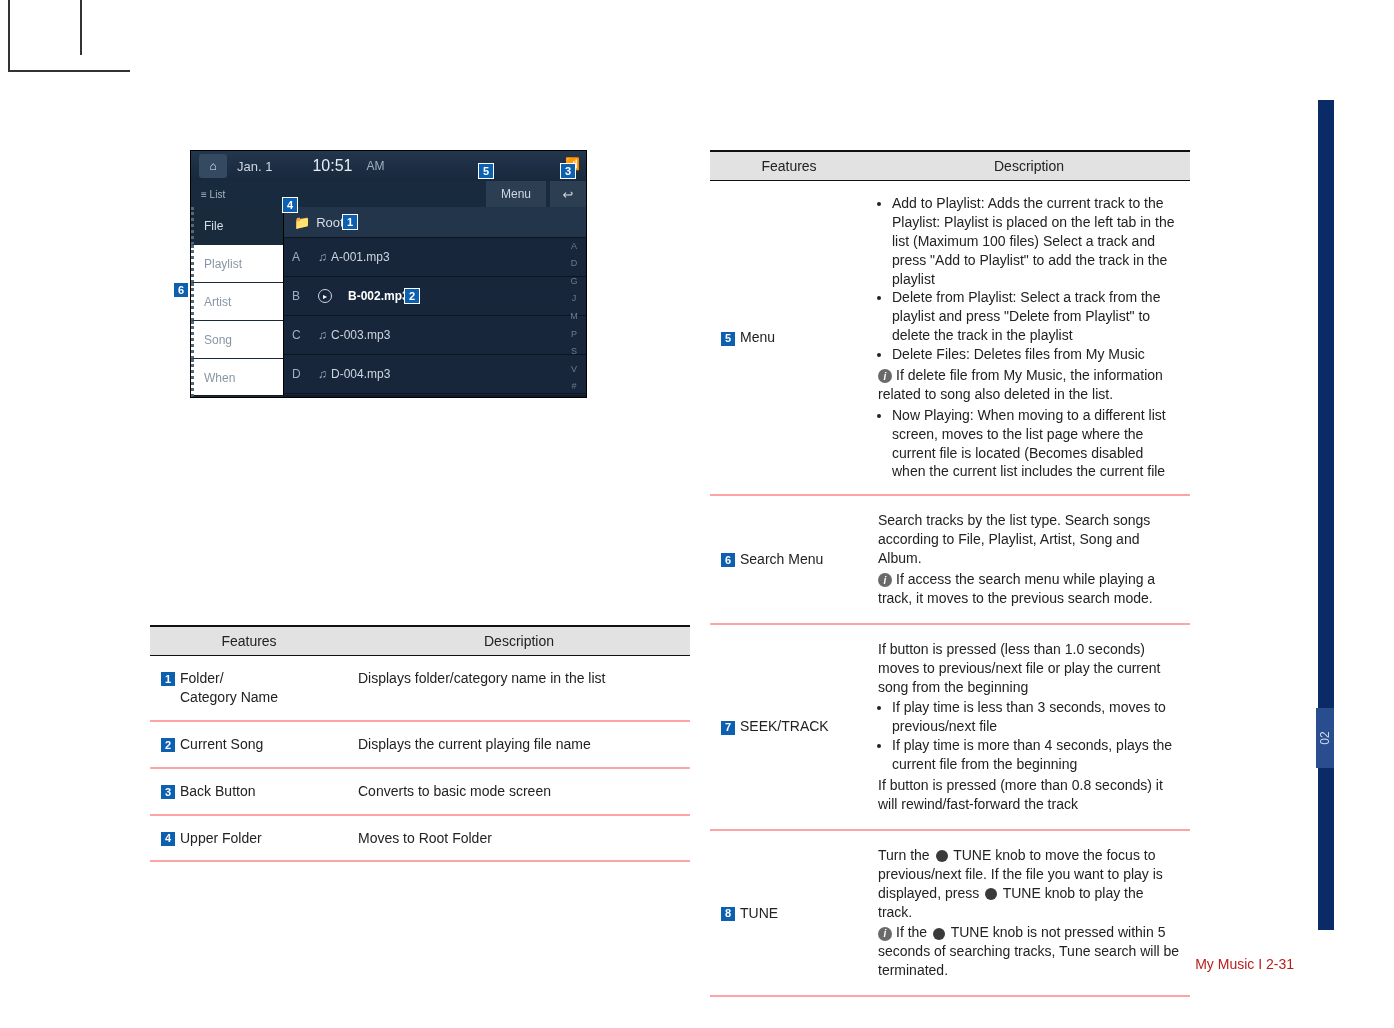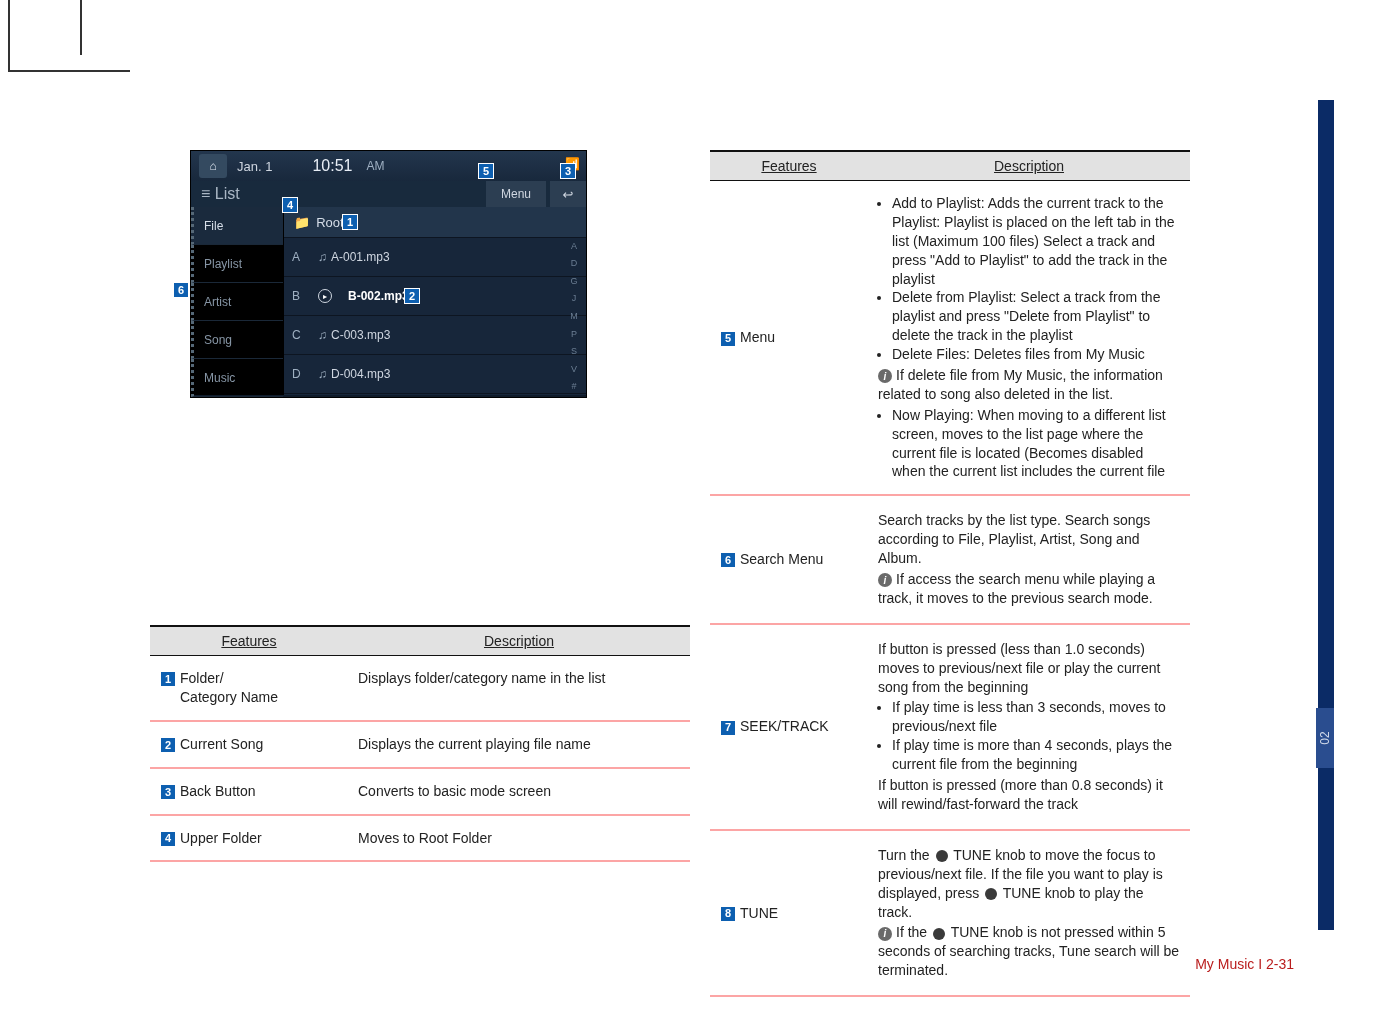--- a/index.html
+++ b/index.html
@@ -108,21 +108,21 @@
   .ss-sub {
     height: 26px;
     display:flex;
     align-items:center;
     background:#182a3d;
   }
   .ss-list-label {
     width: 90px;
     padding-left: 10px;
     color:#aab7c5;
-    font-size:16px;
+    font-size:10px;
   }
   .ss-menu {
     margin-left:auto;
     background:#2c3e52;
     height:26px;
     width:60px;
     display:flex;align-items:center;justify-content:center;
     color:#cfd6e0;
     font-size:12px;
     position:relative;
@@ -130,21 +130,21 @@
   .ss-back {
     width:36px;height:26px;background:#2c3e52;
     display:flex;align-items:center;justify-content:center;
     margin-left:4px;
     color:#cfd6e0;
     position:relative;
   }
   .ss-body { display:flex; height: 188px;}
   .ss-side {
     width: 92px;
-    background:#000000;
+    background:#ffffff;
     border-right:1px solid #000;
   }
   .ss-side-item {
     height: 37px;
     padding-left:10px;
     display:flex;align-items:center;
     color:#8796a6;
     border-bottom:1px solid #1a2838;
     font-size:12px;
     border-left: 3px dotted #556877;
@@ -202,21 +202,20 @@
     font-size: 14px;
     color:#222;
   }
   .tbl th {
     background:#e2e2e2;
     border-top:2px solid #111;
     border-bottom:1px solid #111;
     padding:6px 14px;
     font-weight:normal;
     text-align:center;
-    text-decoration:underline;
   }
   .tbl td {
     border-bottom:2px solid #fca5a5;
     padding:13px 10px;
     vertical-align:top;
     line-height:1.35;
   }
   .tbl .feat { white-space:nowrap; }
   .num-badge {
     background:#0d5fb0;color:#fff;font-size:11px;font-weight:bold;
@@ -278,21 +277,21 @@
       <div class="ss-back">↩
         <span class="callout" style="left:10px;top:-18px;">3</span>
       </div>
     </div>
     <div class="ss-body">
       <div class="ss-side">
         <div class="ss-side-item active">File</div>
         <div class="ss-side-item">Playlist</div>
         <div class="ss-side-item">Artist</div>
         <div class="ss-side-item">Song</div>
-        <div class="ss-side-item">Music</div>
+        <div class="ss-side-item">When</div>
       </div>
       <div class="ss-main">
         <div class="ss-root">
           <span style="color:#9fb0c2;">📁</span>
           <span>Root</span>
           <span class="callout" style="left:-2px;top:-10px;">4</span>
           <span class="callout" style="left:58px;top:7px;">1</span>
         </div>
         <div class="ss-row">
           <span class="letter">A</span>

